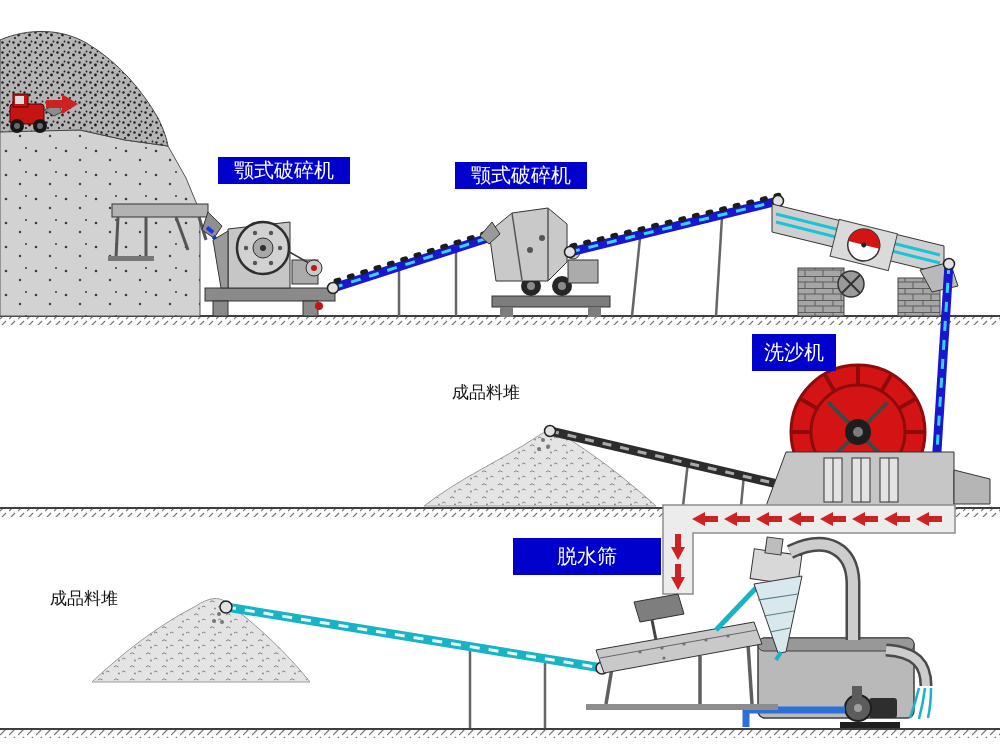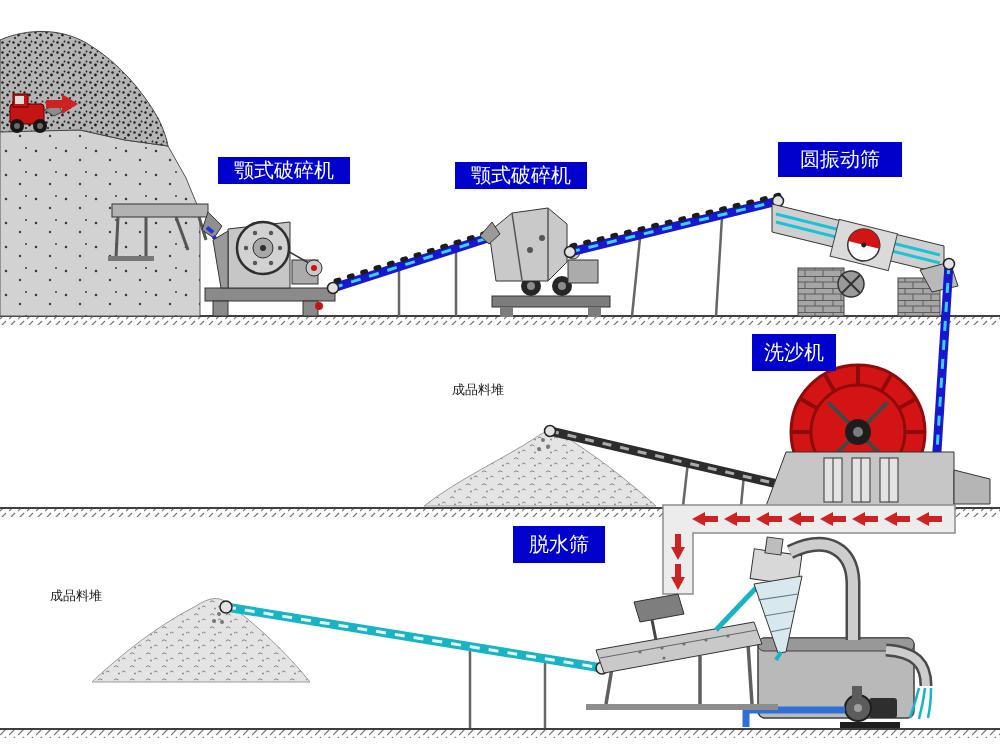--- a/index.html
+++ b/index.html
@@ -1,21 +1,21 @@
 <!DOCTYPE html>
 <html style="--label-bg: #0000cd; --label-text: #ffffff; --belt-blue: #1717cf; --belt-dash: #3ad1ff; --washer-red: #d41414; --arrow-red: #cc2222; --pipe-cyan: #18b3c4;"><head>
 <meta charset="utf-8">
 <style>
   html,body{margin:0;padding:0;background:#fff;}
   .stage{position:relative;width:1000px;height:750px;background:#ffffff;overflow:hidden;
          font-family:"Liberation Sans","DejaVu Sans",sans-serif;}
   .stage > svg{position:absolute;left:0;top:0;}
   .label-box{position:absolute;font-size:20px;padding:0 16px;white-space:nowrap;
              background:var(--label-bg,#0000cd);color:var(--label-text,#ffffff);}
-  .label-plain{position:absolute;font-size:13px;color:#141414;white-space:nowrap;}
+  .label-plain{position:absolute;font-size:17px;color:#141414;white-space:nowrap;}
   .c-belt{stroke:var(--belt-blue,#1717cf);}
   .c-belt-dash{stroke:var(--belt-dash,#3ad1ff);}
   .c-red{fill:var(--washer-red,#d41414);}
   .c-arrow{fill:var(--arrow-red,#cc2222);}
   .c-cyan{stroke:var(--pipe-cyan,#18b3c4);}
 </style>
 </head>
 <body>
 
 <div class="stage">
@@ -313,19 +313,18 @@
   </g>
 
   <g>
     <rect x="0" y="730" width="1000" height="8" fill="url(#hatch)"></rect>
     <line x1="0" y1="729" x2="1000" y2="729" stroke="#3f3f3f" stroke-width="2"></line>
   </g>
 </svg>
 
 <div class="label-box" style="left:218px;top:157px">颚式破碎机</div>
 <div class="label-box" style="left:455px;top:162px">颚式破碎机</div>
-<div class="label-box" style="left:778px;top:142px;padding:4px 22px">圆振动筛</div>
 <div class="label-box" style="left:752px;top:334px;padding:5px 12px">洗沙机</div>
-<div class="label-box" style="left:513px;top:526px;padding:5px 16px">脱水筛</div>
+<div class="label-box" style="left:513px;top:538px;padding:5px 44px">脱水筛</div>
 <div class="label-plain" style="left:452px;top:381px">成品料堆</div>
 <div class="label-plain" style="left:50px;top:587px">成品料堆</div>
 
 </div>
 
 </body></html>

